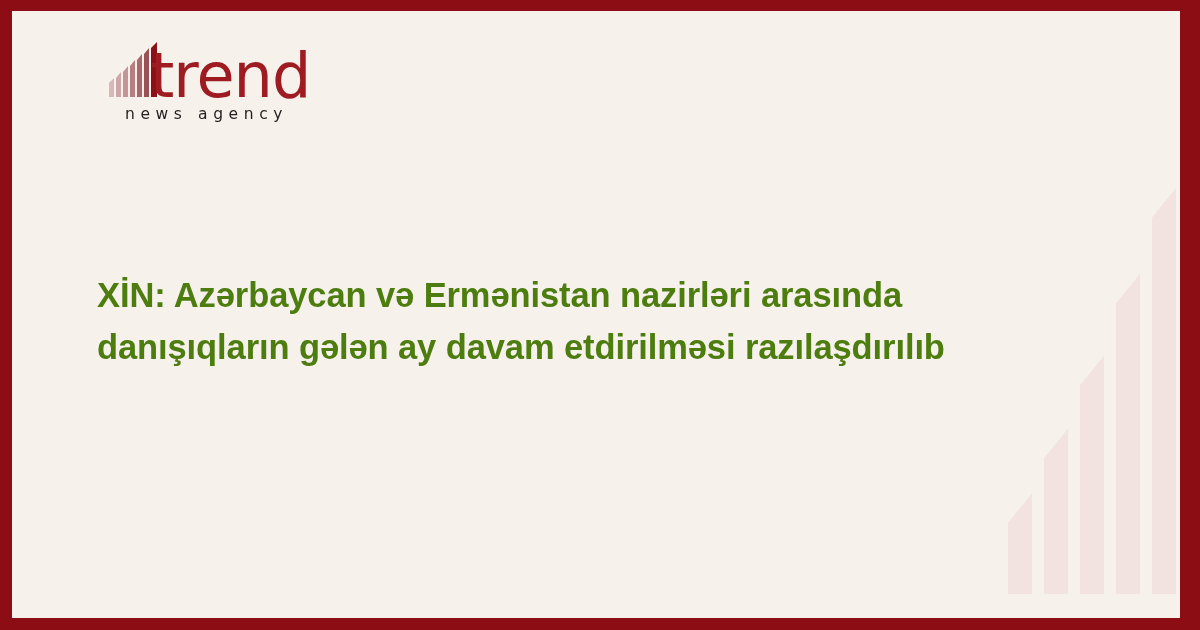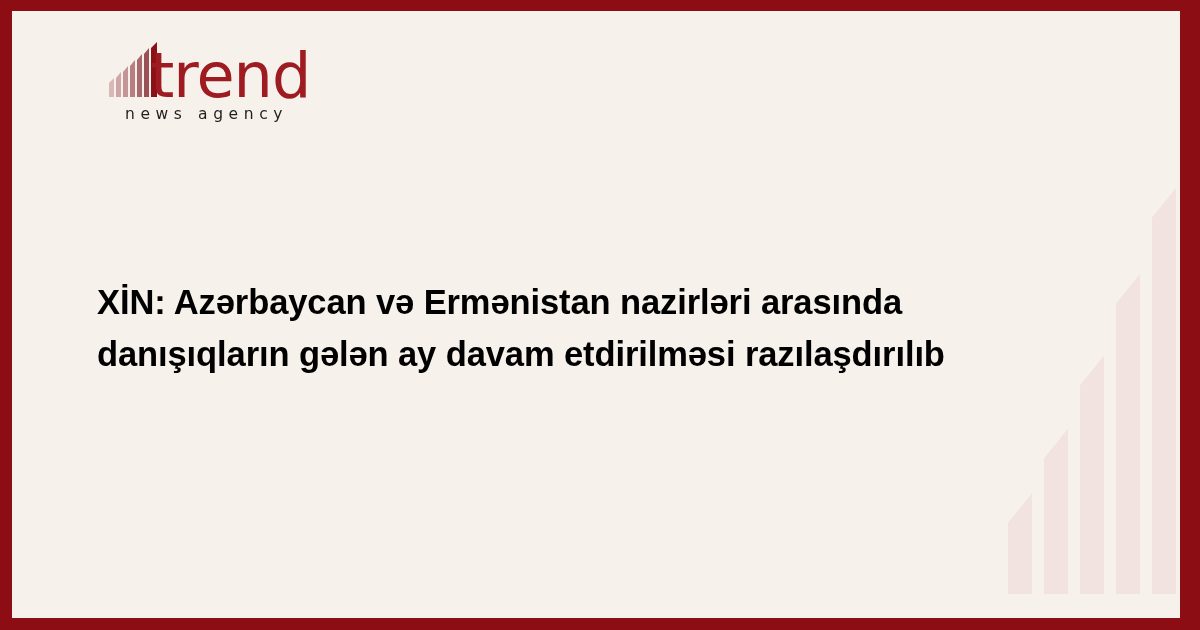--- a/index.html
+++ b/index.html
@@ -94,22 +94,21 @@
   .headline {
     position: absolute;
     left: 85px;
     top: 258px;
     width: 905px;
     font-family: "Liberation Sans", sans-serif;
     font-weight: bold;
     font-size: 34.5px;
     line-height: 52px;
     letter-spacing: -0.1px;
-    color: #000000;
-    margin-top: 7px;
+    color: #4d7c0f;
   }
 </style>
 </head>
 <body>
 
 <div class="card">
   <div class="canvas">
 
     <div class="deco-bars">
       <div class="deco-bar b1"></div>

